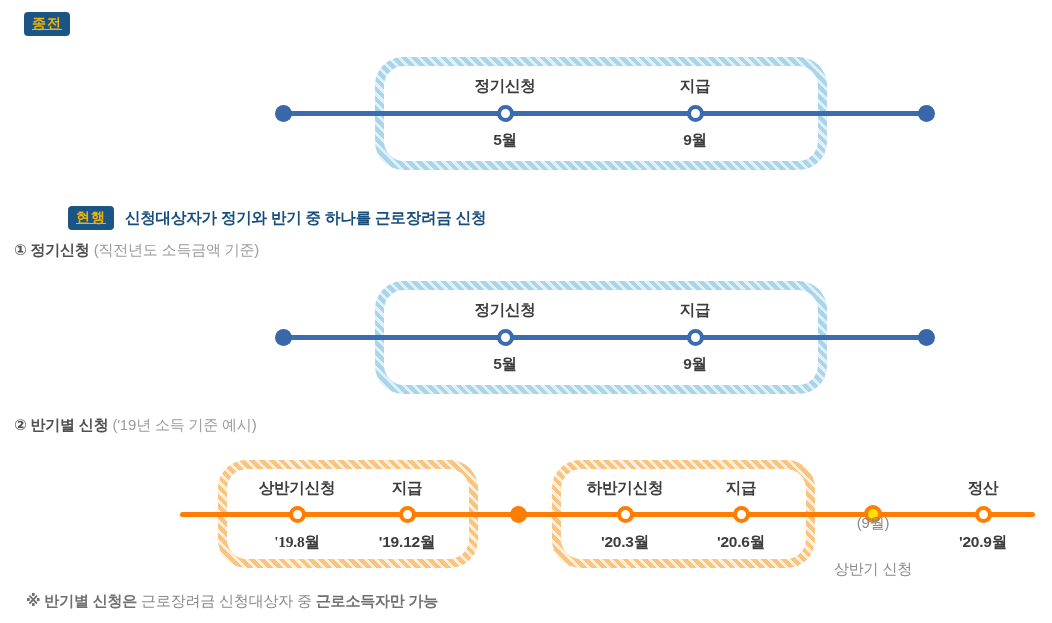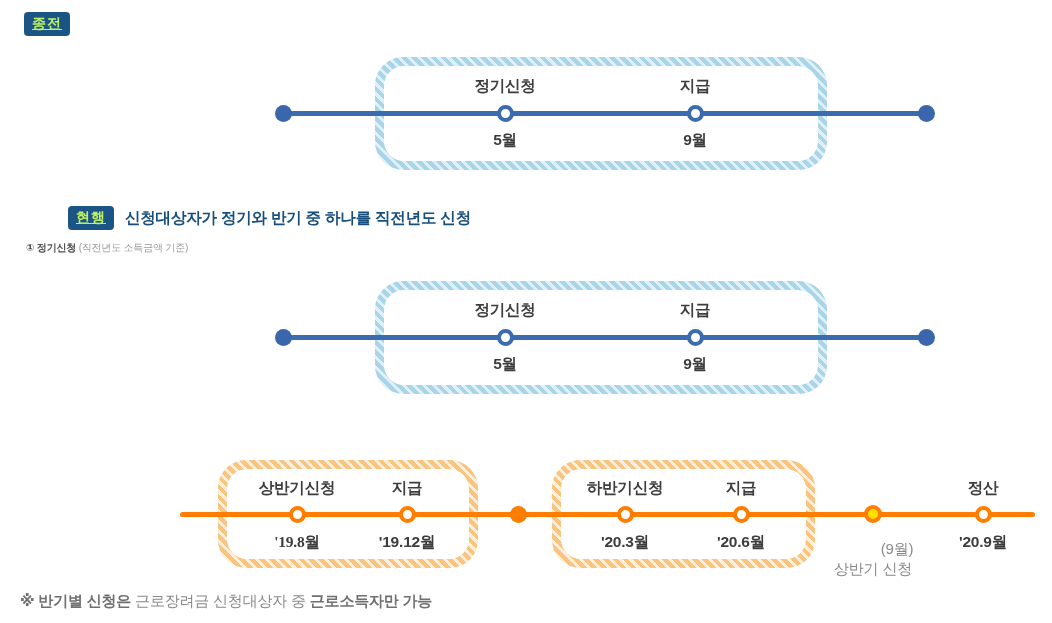--- a/index.html
+++ b/index.html
@@ -3,25 +3,25 @@
 <meta charset="utf-8">
 <style>
   html,body { margin:0; padding:0; background:#ffffff; }
   .page {
     position:relative; width:1052px; height:623px; background:#ffffff;
     font-family:"Liberation Sans","DejaVu Sans",sans-serif; overflow:hidden;
   }
   
   .header-row { position:absolute; left:24px; display:flex; align-items:center; gap:11px; }
   .badge {
-    background:#1b5585; color:#bef264; font-weight:bold; font-size:14px;
+    background:#1b5585; color:#eab308; font-weight:bold; font-size:14px;
     padding:3px 8px 4px; border-radius:4px; letter-spacing:1px; line-height:17px;text-decoration:underline;
   }
   .section-title { color:#174e7e; font-weight:bold; font-size:15.5px; letter-spacing:-0.2px; }
-  .subhead { position:absolute; left:26px; font-size:10px; letter-spacing:-0.2px; white-space:nowrap; }
+  .subhead { position:absolute; left:14px; font-size:15px; letter-spacing:-0.2px; white-space:nowrap; }
   .subhead .strong { color:#4f4f4f; font-weight:bold; }
   .subhead .light  { color:#9b9b9b; }
 
   
   .timeline { position:absolute; left:0; width:1012px; }
   .hatch-box { position:absolute; border-radius:28px; }
   .hatch-box.blue   { background:repeating-linear-gradient(45deg,#a9d5ea 0 4px,#dff0f8 4px 7px); }
   .hatch-box.orange { background:repeating-linear-gradient(45deg,#f9c47e 0 4px,#fdeedd 4px 7px); }
   .hatch-inner { position:absolute; inset:9px; background:#ffffff; border-radius:20px; }
 
@@ -36,21 +36,21 @@
 
   .marker { position:absolute; width:0; height:0; }
   .marker-circle { position:absolute; left:-8px; width:9px; height:9px; border-radius:50%;
                    background:#ffffff; border:4px solid #3c6cb0; }
   .marker-circle.orange { border-color:#ff7d00; }
   .marker-label { position:absolute; transform:translateX(-50%); white-space:nowrap;
                   font-weight:bold; color:#3d3d3d; font-size:15.5px; letter-spacing:-0.2px; }
   .marker-label.gray { font-weight:normal; color:#8a8a8a; font-size:15px; }
 
   
-  .footnote { position:absolute; left:20px; font-size:15px; color:#8a8a8a;
+  .footnote { position:absolute; left:26px; font-size:15px; color:#8a8a8a;
               letter-spacing:-0.2px; white-space:nowrap; }
   .footnote .fn-bold { color:#707070; font-weight:bold; }
 </style>
 </head>
 <body>
 
 <div class="page">
 
   <div class="header-row" style="top:12px;">
     <span class="badge">종전</span>
@@ -70,21 +70,21 @@
     </div>
     <div class="marker" style="left:695px;">
       <div class="marker-label" style="top:19px;">지급</div>
       <div class="marker-circle" style="top:48px;"></div>
       <div class="marker-label" style="top:73px;">9월</div>
     </div>
   </div>
 
   <div class="header-row" style="top:206px;padding-left:44px;">
     <span class="badge">현행</span>
-    <span class="section-title">신청대상자가 정기와 반기 중 하나를 직전년도 신청</span>
+    <span class="section-title">신청대상자가 정기와 반기 중 하나를 근로장려금 신청</span>
   </div>
 
   <div class="subhead" style="top:241px;">
     <span class="strong">① 정기신청</span>
     <span class="light">(직전년도 소득금액 기준)</span>
   </div>
 
   <div class="timeline" style="top:281px; height:113px;">
     <div class="hatch-box blue" style="left:375px; top:0; width:452px; height:113px;">
       <div class="hatch-inner"></div>
@@ -97,20 +97,24 @@
       <div class="marker-circle" style="top:48px;"></div>
       <div class="marker-label" style="top:73px;">5월</div>
     </div>
     <div class="marker" style="left:695px;">
       <div class="marker-label" style="top:19px;">지급</div>
       <div class="marker-circle" style="top:48px;"></div>
       <div class="marker-label" style="top:73px;">9월</div>
     </div>
   </div>
 
+  <div class="subhead" style="top:416px;">
+    <span class="strong">② 반기별 신청</span>
+    <span class="light">('19년 소득 기준 예시)</span>
+  </div>
 
   <div class="timeline" style="top:460px; height:115px;">
     <div class="hatch-box orange" style="left:218px; top:0; width:260px; height:108px;">
       <div class="hatch-inner"></div>
     </div>
     <div class="hatch-box orange" style="left:552px; top:0; width:263px; height:108px;">
       <div class="hatch-inner"></div>
     </div>
     <div class="tl-line orange-line" style="left:180px; top:52px; width:855px;"></div>
 
@@ -133,21 +137,21 @@
       <div class="marker-label" style="top:72px;">'20.3월</div>
     </div>
     <div class="marker" style="left:741px;">
       <div class="marker-label" style="top:18px;">지급</div>
       <div class="marker-circle orange" style="top:46px;"></div>
       <div class="marker-label" style="top:72px;">'20.6월</div>
     </div>
 
     <div class="yellow-dot" style="left:864px; top:45px;"></div>
     <div class="marker" style="left:873px;">
-      <div class="marker-label gray" style="top:80px;margin-left:24px;">(9월)</div>
+      <div class="marker-label gray" style="top:54px;">(9월)</div>
       <div class="marker-label gray" style="top:100px;">상반기 신청</div>
     </div>
 
     <div class="marker" style="left:983px;">
       <div class="marker-label" style="top:18px;">정산</div>
       <div class="marker-circle orange" style="top:46px;"></div>
       <div class="marker-label" style="top:72px;">'20.9월</div>
     </div>
   </div>
 

